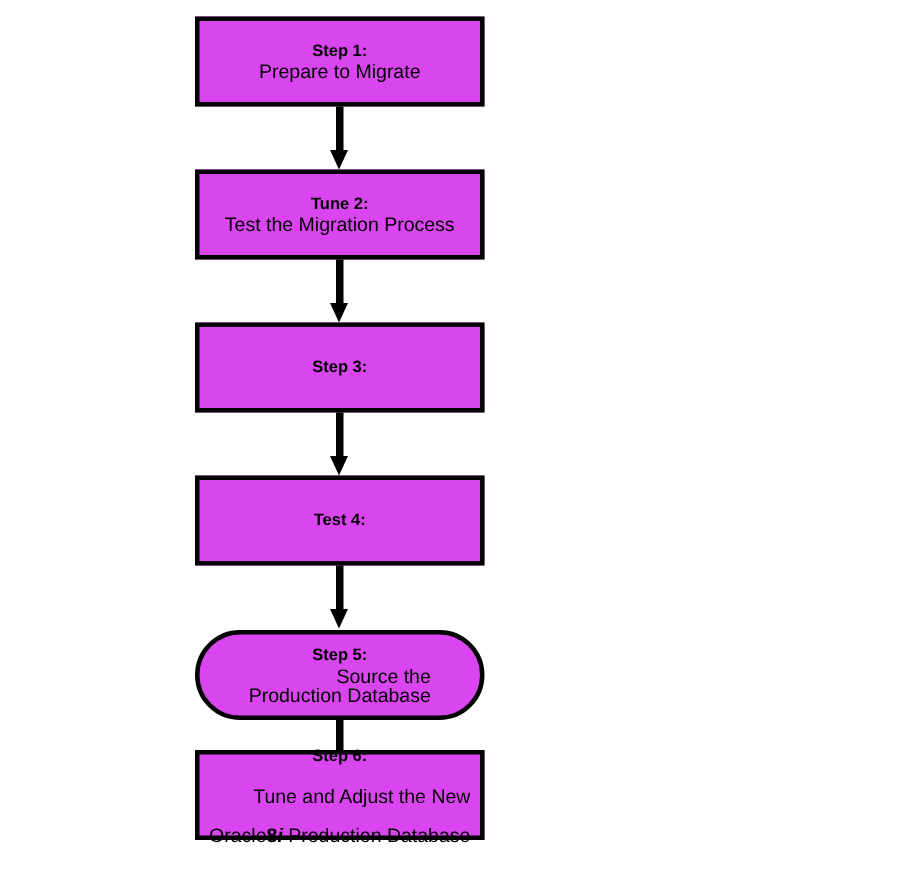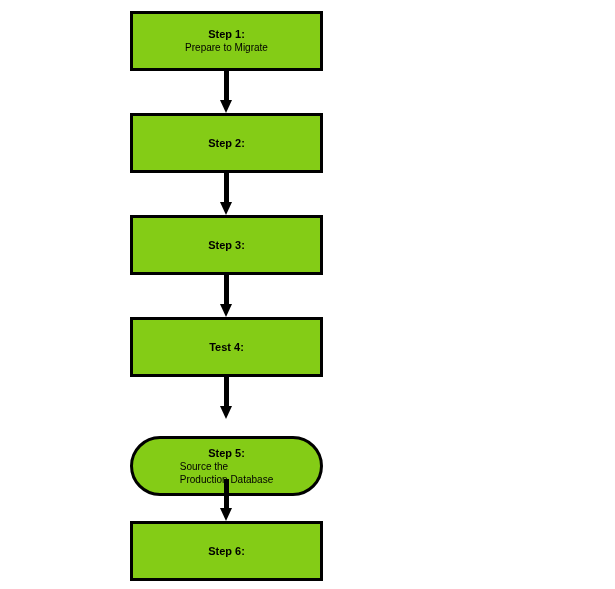--- a/index.html
+++ b/index.html
@@ -21,40 +21,40 @@
     background: #ffffff;
     overflow: hidden;
   }
   .step-node {
     position: absolute;
     left: 130px;
     width: 193px;
     height: 60px;
     box-sizing: border-box;
     border: 3px solid #000000;
-    background: #84cc16;
+    background: #d946ef;
     display: flex;
     flex-direction: column;
     align-items: center;
     justify-content: center;
   }
   .step-title {
     font-size: 11px;
     font-weight: bold;
     color: #000000;
     line-height: 13px;
     text-align: center;
     letter-spacing: 0px;
   }
   .step-desc {
-    font-size: 10px;
+    font-size: 13px;
     font-weight: normal;
     color: #000000;
     line-height: 13px;
-    text-align: left;
+    text-align: right;
     white-space: pre-line;
   }
   .step-desc .oracle-mark {
     font-weight: bold;
   }
   .step-desc .oracle-mark .ver-i {
     font-style: italic;
   }
   .connector {
     position: absolute;
@@ -90,21 +90,22 @@
     <div class="step-title">Step 1:</div>
     <div class="step-desc">Prepare to Migrate</div>
   </div>
 
   <div class="connector" style="top:71px;">
     <div class="shaft"></div>
     <div class="head"></div>
   </div>
 
   <div class="step-node" style="top:113px;">
-    <div class="step-title">Step 2:</div>
+    <div class="step-title">Tune 2:</div>
+    <div class="step-desc">Test the Migration Process</div>
   </div>
 
   <div class="connector" style="top:173px;">
     <div class="shaft"></div>
     <div class="head"></div>
   </div>
 
   <div class="step-node" style="top:215px;gap:32px;">
     <div class="step-title">Step 3:</div>
   </div>
@@ -116,28 +117,32 @@
 
   <div class="step-node" style="top:317px;">
     <div class="step-title">Test 4:</div>
   </div>
 
   <div class="connector" style="top:377px;">
     <div class="shaft"></div>
     <div class="head"></div>
   </div>
 
-  <div class="step-node" style="top:436px;border-radius:30px;">
+  <div class="step-node" style="top:420px;border-radius:30px;">
     <div class="step-title">Step 5:</div>
     <div class="step-desc">Source the
 Production Database</div>
   </div>
 
   <div class="connector" style="top:479px;">
     <div class="shaft"></div>
     <div class="head"></div>
   </div>
 
-  <div class="step-node" style="top:521px;">
+  <div class="step-node" style="top:500px;">
     <div class="step-title">Step 6:</div>
+    <div class="step-desc">
+      <span>Tune and Adjust the New</span><br>
+      <span><span>Oracle</span><span class="oracle-mark"><span>8</span><span class="ver-i">i</span></span><span> Production Database</span></span>
+    </div>
   </div>
 
 </div>
 
 </body></html>

